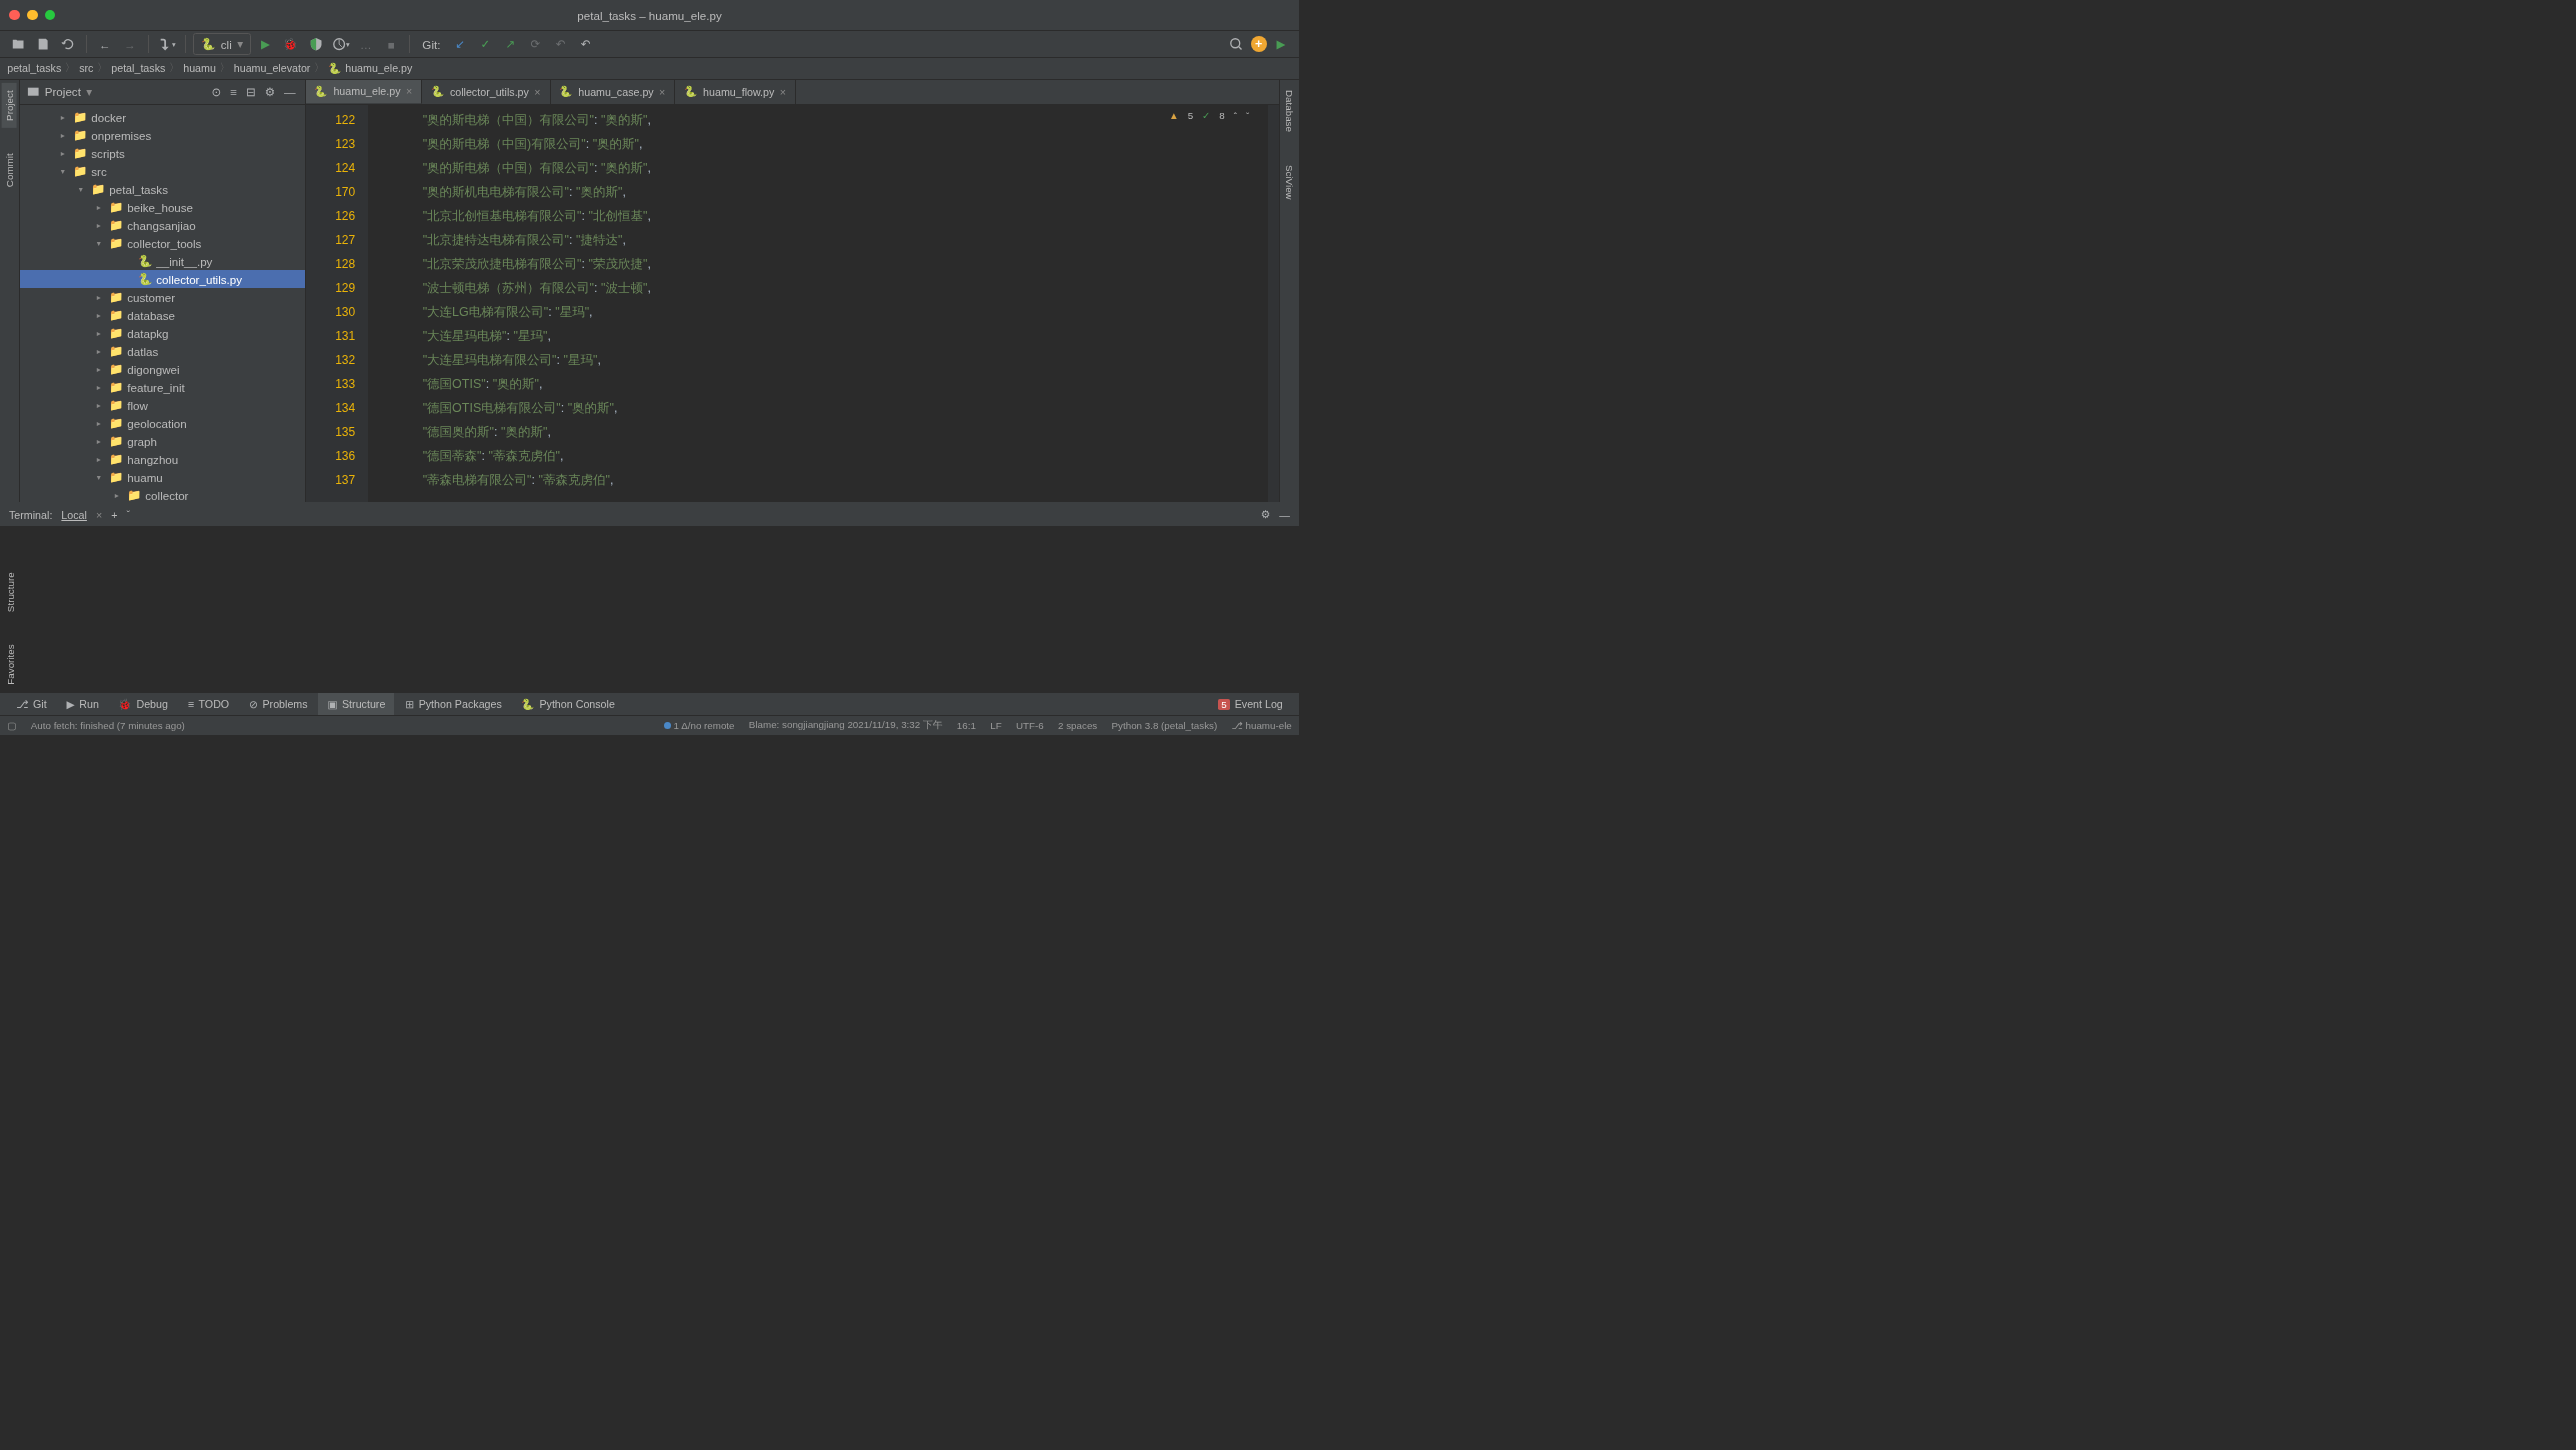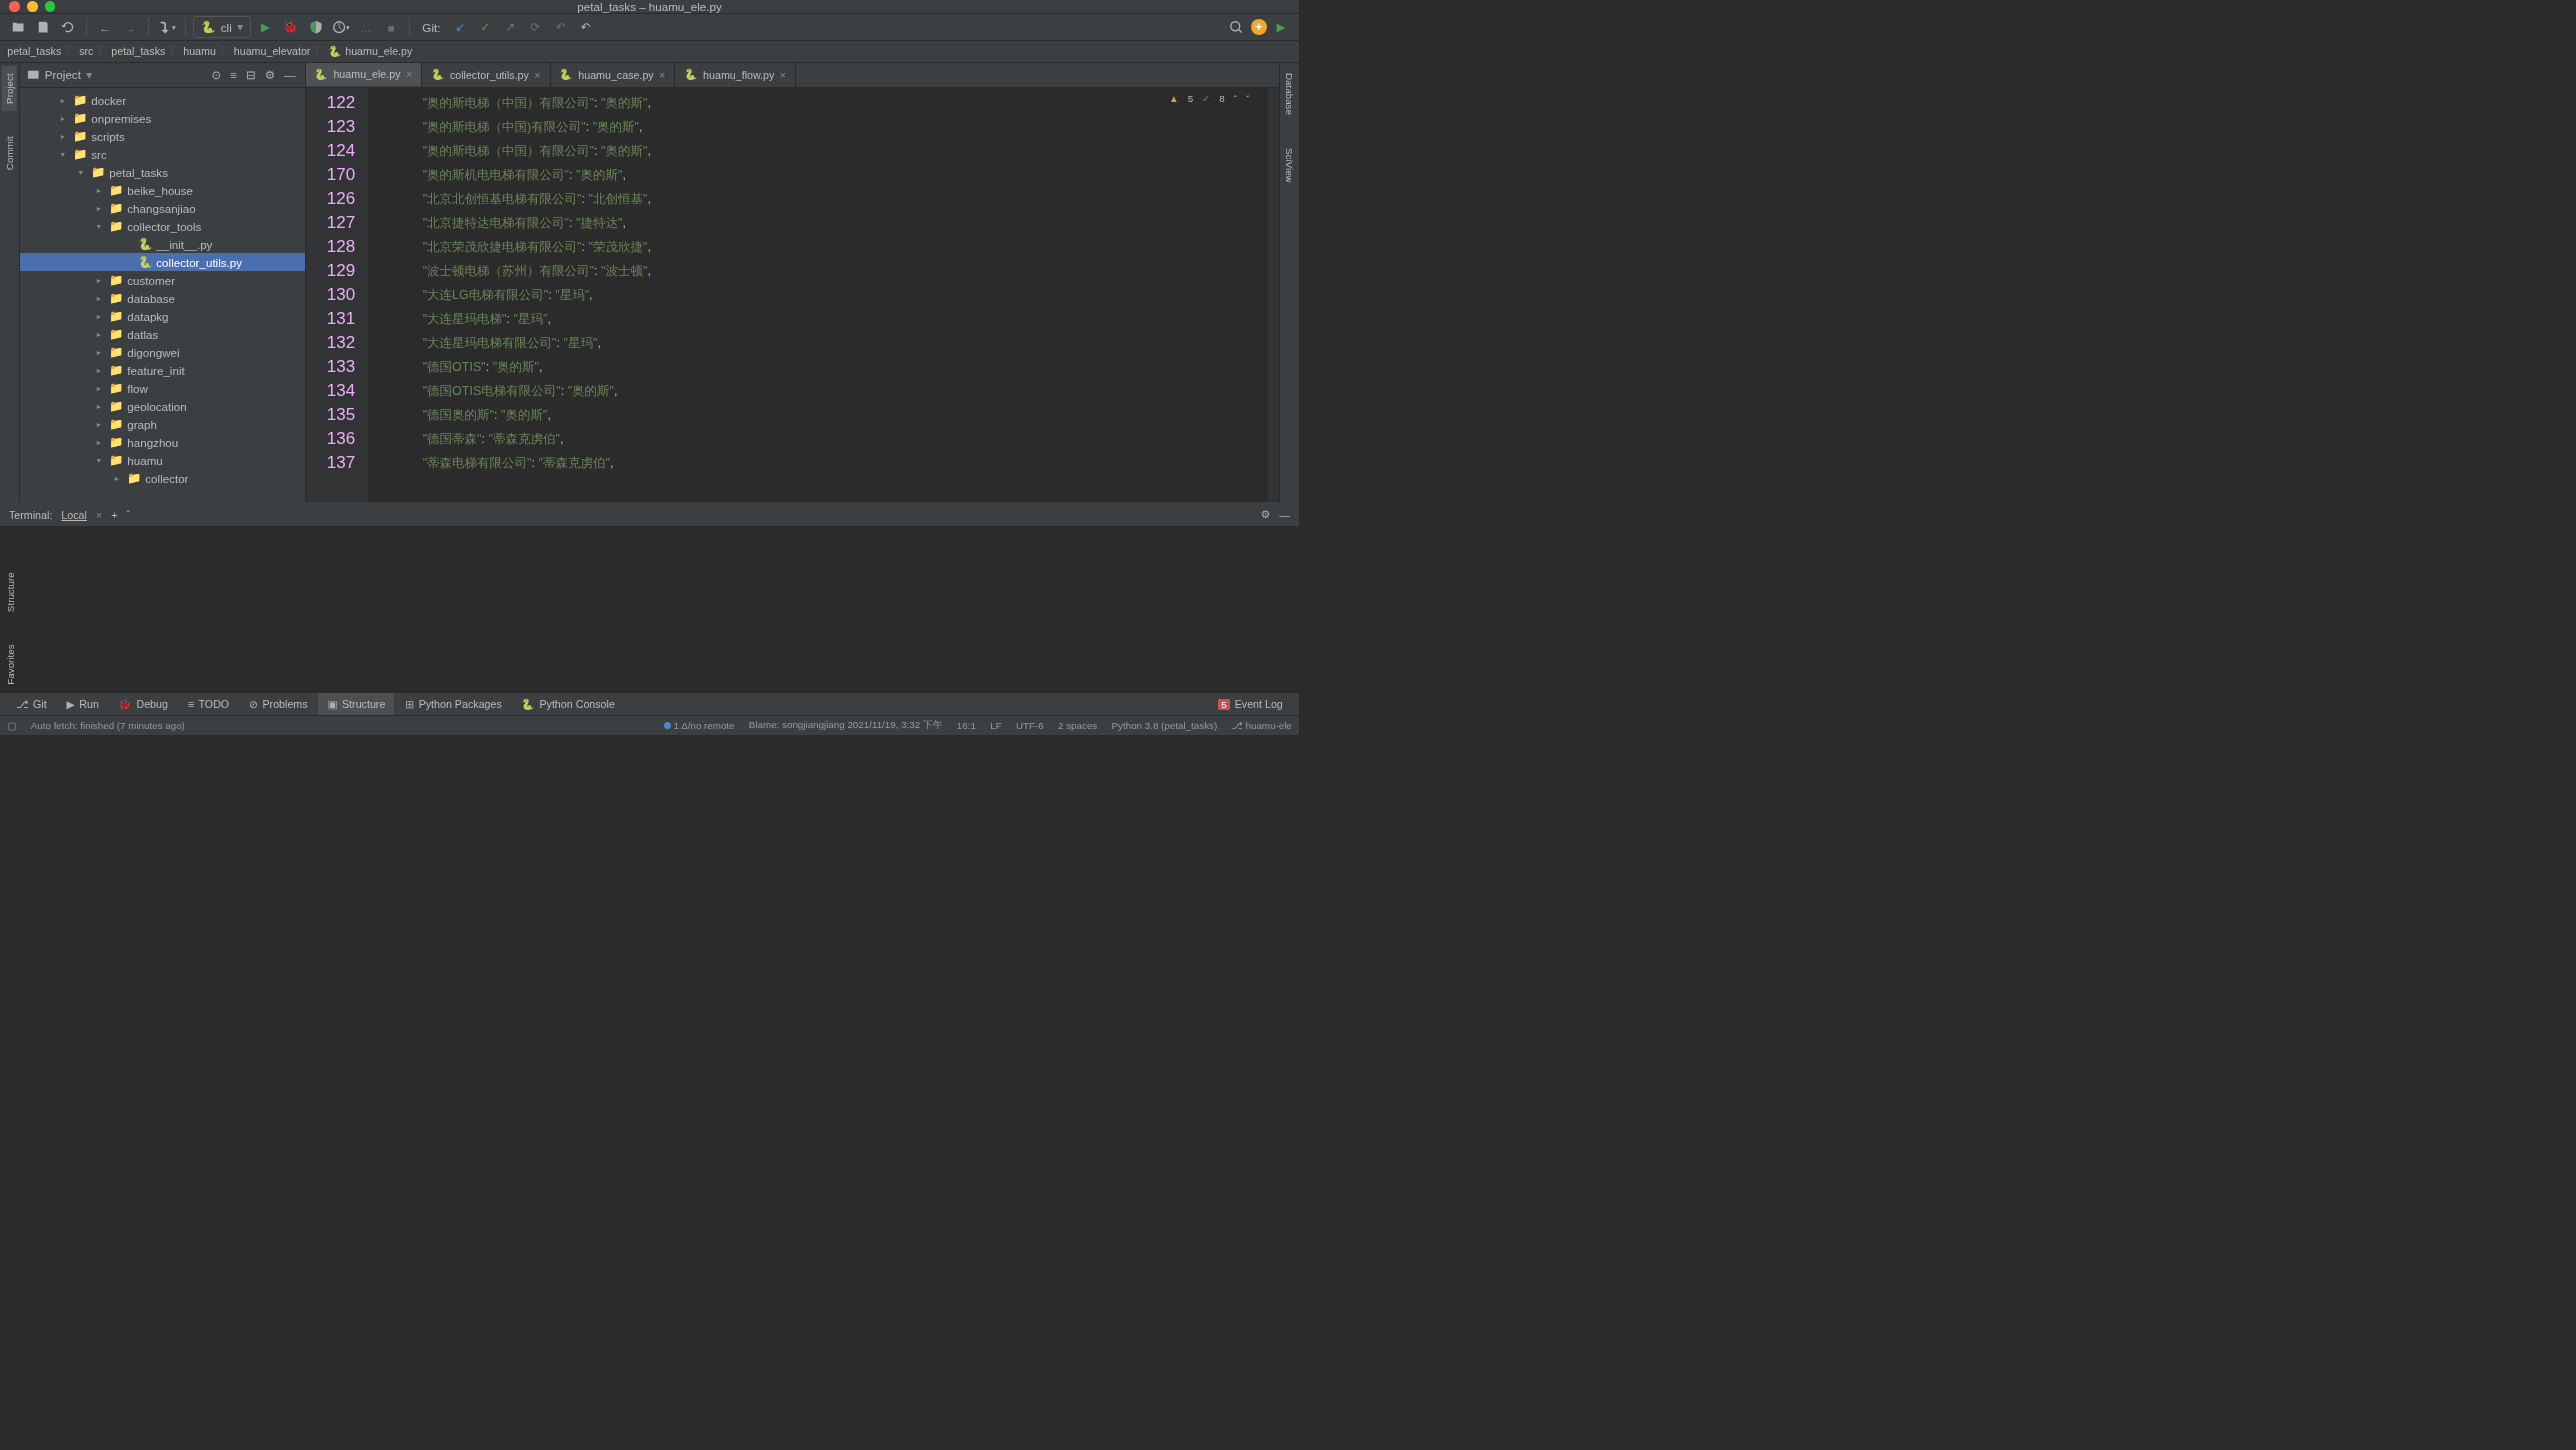--- a/index.html
+++ b/index.html
@@ -1,20 +1,20 @@
 <!DOCTYPE html>
 <html style="font-size:14.3px"><head>
 <meta charset="utf-8">
 <style>
 * { margin: 0; padding: 0; box-sizing: border-box; font-family: -apple-system, "Helvetica Neue", Arial, sans-serif; }
 body { background: #2b2b2b; color: #bbbbbb; font-size: 11.6px; overflow: hidden; width: 1299px; height: 735px; position: relative; }
 .window { display: flex; flex-direction: column; height: 100%; }
 
 
-.titlebar { height: 14px; background: #3c3f41; display: flex; align-items: center; position: relative; border-bottom: 0.9px solid #2b2b2b; }
+.titlebar { height: 31px; background: #3c3f41; display: flex; align-items: center; position: relative; border-bottom: 0.9px solid #2b2b2b; }
 .traffic-lights { display: flex; gap: 7.2px; padding-left: 9px; }
 .tl { width: 10.7px; height: 10.7px; border-radius: 50%; }
 .tl.red { background: #ff5f56; } .tl.yellow { background: #ffbd2e; } .tl.green { background: #27c93f; }
 .title { position: absolute; left: 50%; transform: translateX(-50%); color: #bbb; font-size: 11.6px; }
 
 
 .toolbar { height: 27px; background: #3c3f41; display: flex; align-items: center; padding: 0 7.2px; gap: 3.6px; border-bottom: 0.9px solid #2b2b2b; }
 .tb-btn { width: 21.5px; height: 21.5px; display: flex; align-items: center; justify-content: center; color: #afb1b3; cursor: pointer; border-radius: 2.7px; }
 .tb-sep { width: 0.9px; height: 18px; background: #515151; margin: 0 3.6px; }
 .run-config { display: flex; align-items: center; height: 21.5px; background: #3c3f41; border: 0.9px solid #555; border-radius: 2.7px; padding: 0 7.2px; gap: 5.4px; color: #bbb; }
@@ -53,21 +53,21 @@
 .tree-item .label { color: #bbb; }
 .tree-item.selected .label { color: #fff; }
 
 
 .editor-area { flex: 1; display: flex; flex-direction: column; min-width: 0; position: relative; }
 .editor-tabs { height: 25px; background: #3c3f41; display: flex; align-items: stretch; border-bottom: 0.9px solid #2b2b2b; }
 .editor-tab { display: flex; align-items: center; padding: 0 9px; gap: 5.4px; border-right: 0.9px solid #2b2b2b; cursor: pointer; font-size: 10.7px; }
 .editor-tab.active { background: #4e5254; border-bottom: 1.8px solid #3c3f41; }
 .editor-tab .close-x { color: #888; font-size: 10.7px; }
 .editor-body { flex: 1; display: flex; background: #2b2b2b; overflow: hidden; position: relative; }
-.gutter-col { width: 63px; background: #313335; text-align: right; padding: 3.6px 12.5px 3.6px 0; color: #f0abfc; font-family: "Menlo", "Consolas", monospace; font-size: 17px; line-height: 24px; border-right: 0.9px solid #2b2b2b; }
+.gutter-col { width: 63px; background: #313335; text-align: right; padding: 3.6px 12.5px 3.6px 0; color: #eab308; font-family: "Menlo", "Consolas", monospace; font-size: 12px; line-height: 24px; border-right: 0.9px solid #2b2b2b; }
 .code-col { flex: 1; padding: 3.6px 0 3.6px 54px; font-family: "Menlo", "Consolas", monospace; font-size: 12.5px; line-height: 24px; color: #a9b7c6; white-space: pre; overflow: hidden; }
 .code-col .str { color: #6a8759; }
 .editor-crumb { height: 21.5px; background: #3c3f41; display: flex; align-items: center; padding: 0 10.7px; gap: 7.2px; border-top: 0.9px solid #2b2b2b; font-size: 10.7px; color:#999; }
 .editor-stats { position: absolute; top: 5.4px; right: 30px; display: flex; gap: 9px; font-size: 9.8px; color: #bbb; align-items:center; }
 .warn-icon { color: #d9a343; } .ok-icon { color: #499c54; }
 .code-map { width: 12.5px; background: #313335; position: relative; border-left: 0.9px solid #2b2b2b; }
 
 
 .right-gutter { width: 19.7px; background: #3c3f41; border-left: 0.9px solid #2b2b2b; display: flex; flex-direction: column; align-items: center; padding-top:3.6px; gap:18px; }
 

